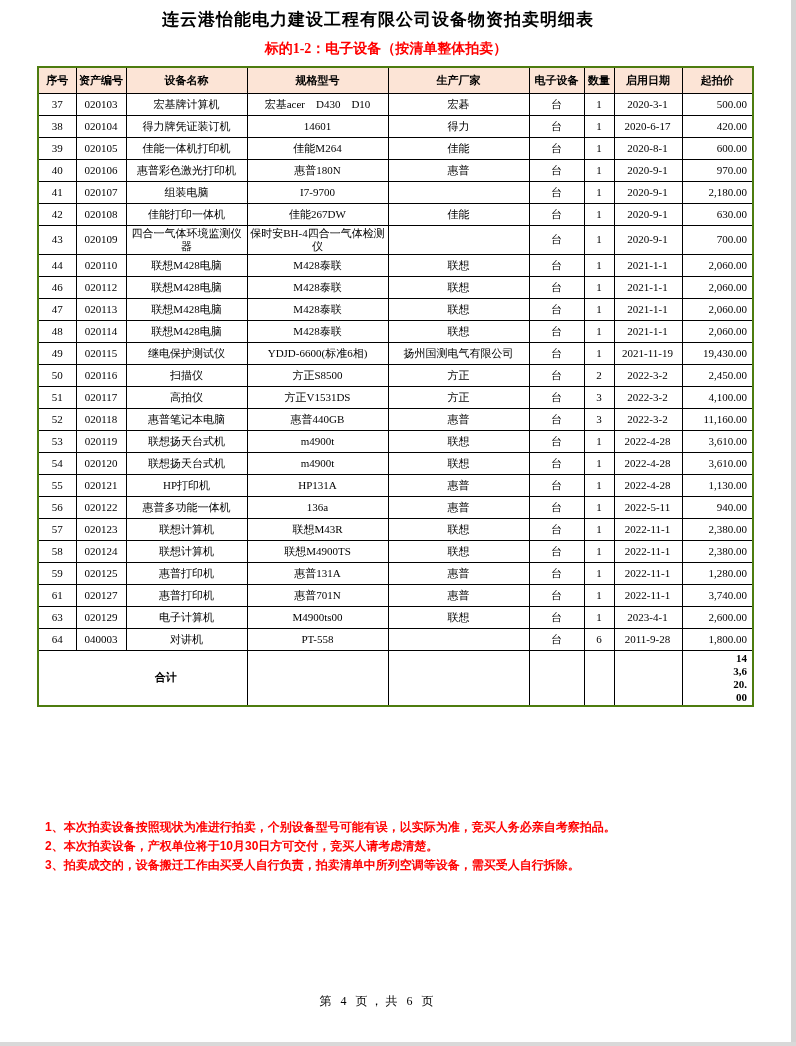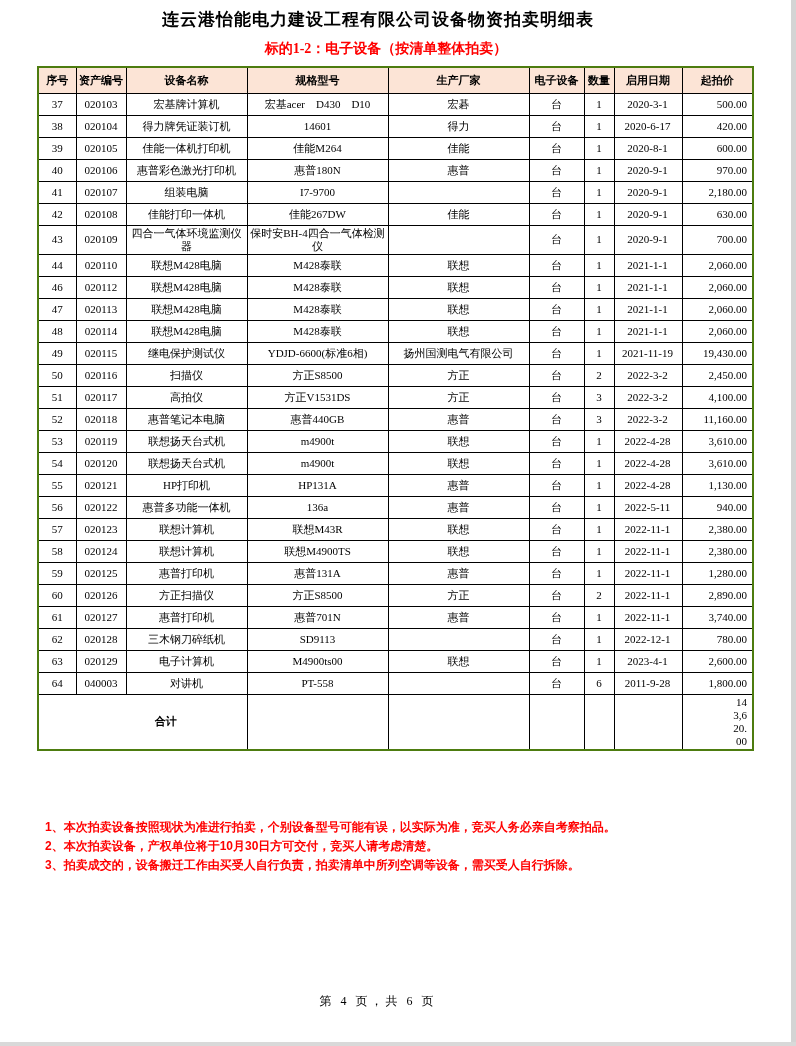--- a/index.html
+++ b/index.html
@@ -53,21 +53,21 @@
   .col-name   { width: 121px; margin-top: 28px; }
   .col-model  { width: 141px; }
   .col-maker  { width: 141px; }
   .col-unit   { width: 55px; }
   .col-qty    { width: 30px; }
   .col-date   { width: 68px; }
   .col-price  { width: 71px; }
   td.cell-date  { text-align: center; padding-right: 3px; }
   td.cell-price { text-align: right; padding-right: 5px; }
   tr.total-row td { height: 41px; font-weight: bold; padding-left: 48px; }
-  tr.total-row td.cell-price { font-weight: normal; }
+  tr.total-row td.cell-price { font-weight: bold; }
   .notes {
     position: absolute; top: 818px; left: 45px; width: 700px;
     color: #FF0000;
     font-weight: bold;
     font-size: 12px;
     line-height: 19px;
     font-family: "Liberation Sans", "DejaVu Sans", sans-serif;
   }
   .page-footer {
     position: absolute; top: 993px; left: 0; width: 756px;
@@ -343,51 +343,29 @@
         <td class="col-asset">020125</td>
         <td class="col-name">惠普打印机</td>
         <td class="col-model">惠普131A</td>
         <td class="col-maker">惠普</td>
         <td class="col-unit">台</td>
         <td class="col-qty">1</td>
         <td class="col-date cell-date">2022-11-1</td>
         <td class="col-price cell-price">1,280.00</td>
       </tr>
       <tr>
-        <td class="col-no">60</td>
-        <td class="col-asset">020126</td>
-        <td class="col-name">方正扫描仪</td>
-        <td class="col-model">方正S8500</td>
-        <td class="col-maker">方正</td>
-        <td class="col-unit">台</td>
-        <td class="col-qty">2</td>
-        <td class="col-date cell-date">2022-11-1</td>
-        <td class="col-price cell-price">2,890.00</td>
-      </tr>
-      <tr>
         <td class="col-no">61</td>
         <td class="col-asset">020127</td>
         <td class="col-name">惠普打印机</td>
         <td class="col-model">惠普701N</td>
         <td class="col-maker">惠普</td>
         <td class="col-unit">台</td>
         <td class="col-qty">1</td>
         <td class="col-date cell-date">2022-11-1</td>
         <td class="col-price cell-price">3,740.00</td>
-      </tr>
-      <tr>
-        <td class="col-no">62</td>
-        <td class="col-asset">020128</td>
-        <td class="col-name">三木钢刀碎纸机</td>
-        <td class="col-model">SD9113</td>
-        <td class="col-maker"></td>
-        <td class="col-unit">台</td>
-        <td class="col-qty">1</td>
-        <td class="col-date cell-date">2022-12-1</td>
-        <td class="col-price cell-price">780.00</td>
       </tr>
       <tr>
         <td class="col-no">63</td>
         <td class="col-asset">020129</td>
         <td class="col-name">电子计算机</td>
         <td class="col-model">M4900ts00</td>
         <td class="col-maker">联想</td>
         <td class="col-unit">台</td>
         <td class="col-qty">1</td>
         <td class="col-date cell-date">2023-4-1</td>

